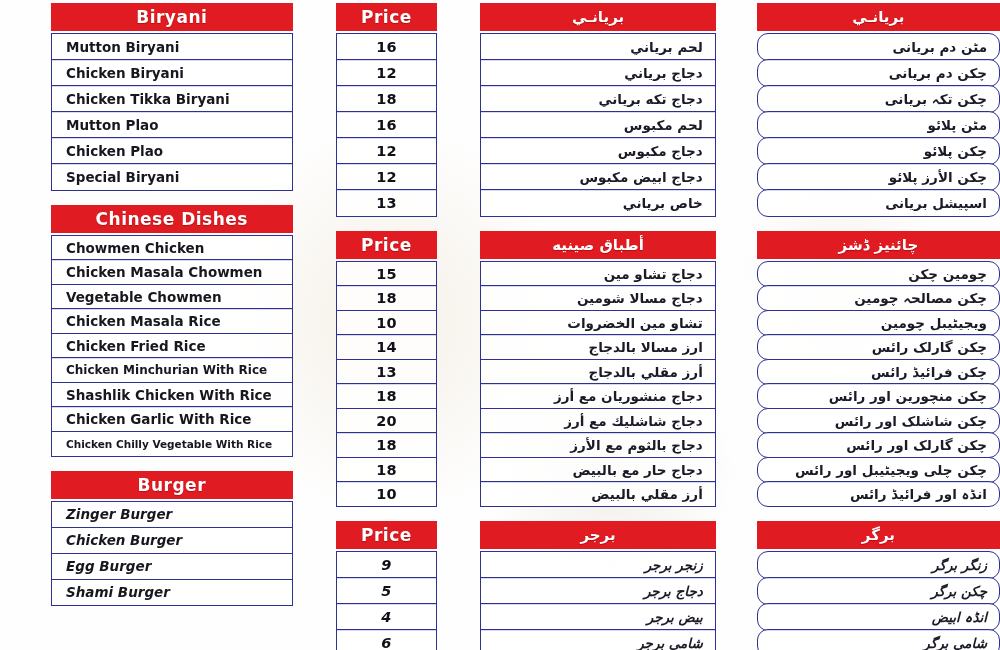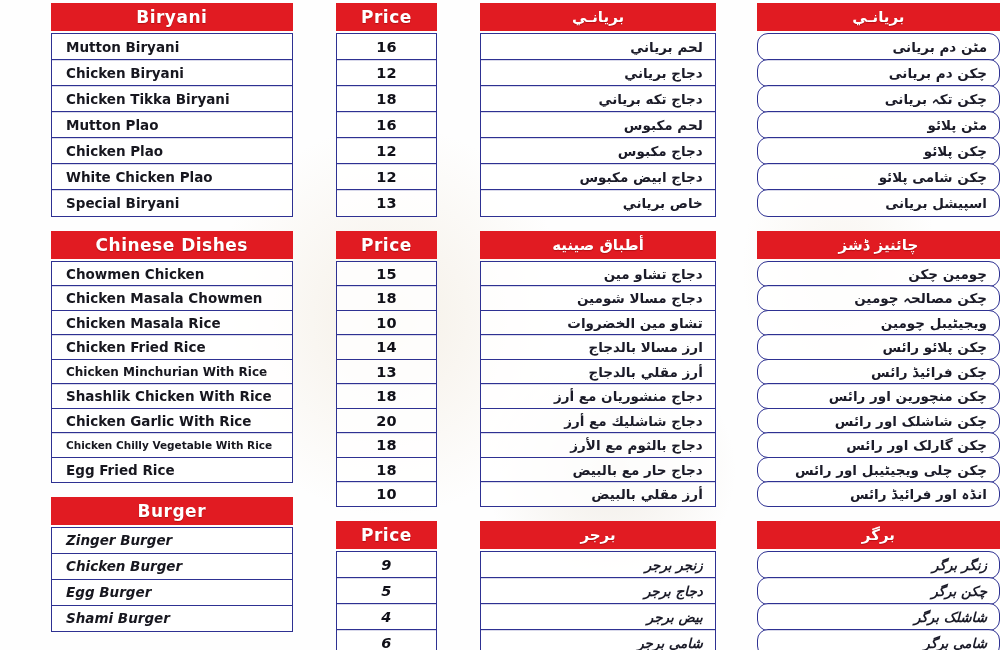--- a/index.html
+++ b/index.html
@@ -110,32 +110,31 @@
   <div class="watermark wm3"></div>
 
   <div class="menu">
     <div class="col col-en" id="col-en">
         <div class="section-header en">Biryani</div>
         <div class="row en s0 first">Mutton Biryani</div>
         <div class="row en s0">Chicken Biryani</div>
         <div class="row en s0">Chicken Tikka Biryani</div>
         <div class="row en s0">Mutton Plao</div>
         <div class="row en s0">Chicken Plao</div>
-        <div class="row en s0">White Chicken Plao</div>
         <div class="row en s0">Special Biryani</div>
         <div class="section-header en">Chinese Dishes</div>
         <div class="row en s1 first">Chowmen Chicken</div>
         <div class="row en s1">Chicken Masala Chowmen</div>
+        <div class="row en s1">Vegetable Chowmen</div>
         <div class="row en s1">Chicken Masala Rice</div>
         <div class="row en s1">Chicken Fried Rice</div>
         <div class="row en s1 tight">Chicken Minchurian With Rice</div>
         <div class="row en s1">Shashlik Chicken With Rice</div>
         <div class="row en s1">Chicken Garlic With Rice</div>
         <div class="row en s1 xtight">Chicken Chilly Vegetable With Rice</div>
-        <div class="row en s1">Egg Fried Rice</div>
         <div class="section-header en">Burger</div>
         <div class="row en s2 first">Zinger Burger</div>
         <div class="row en s2">Chicken Burger</div>
         <div class="row en s2">Egg Burger</div>
         <div class="row en s2">Shami Burger</div>
       </div>
     <div class="col col-price" id="col-price">
         <div class="section-header price">Price</div>
         <div class="row price s0 first">16</div>
         <div class="row price s0">12</div>
@@ -187,33 +186,33 @@
         <div class="row ar s2">بيض برجر</div>
         <div class="row ar s2">شامي برجر</div>
       </div>
     <div class="col col-ur" id="col-ur">
         <div class="section-header ur">بريانـي</div>
         <div class="row ur s0 first">مٹن دم بریانی</div>
         <div class="row ur s0">چکن دم بریانی</div>
         <div class="row ur s0">چکن تکہ بریانی</div>
         <div class="row ur s0">مٹن پلائو</div>
         <div class="row ur s0">چکن پلائو</div>
-        <div class="row ur s0">چکن شامی پلائو</div>
+        <div class="row ur s0">چکن الأرز پلائو</div>
         <div class="row ur s0">اسپیشل بریانی</div>
         <div class="section-header ur">چائنیز ڈشز</div>
         <div class="row ur s1 first">چومین چکن</div>
         <div class="row ur s1">چکن مصالحہ چومین</div>
         <div class="row ur s1">ویجیٹیبل چومین</div>
-        <div class="row ur s1">چکن پلائو رائس</div>
+        <div class="row ur s1">چکن گارلک رائس</div>
         <div class="row ur s1">چکن فرائیڈ رائس</div>
         <div class="row ur s1">چکن منچورین اور رائس</div>
         <div class="row ur s1">چکن شاشلک اور رائس</div>
         <div class="row ur s1">چکن گارلک اور رائس</div>
         <div class="row ur s1">چکن چلی ویجیٹیبل اور رائس</div>
         <div class="row ur s1">انڈہ اور فرائیڈ رائس</div>
         <div class="section-header ur">برگر</div>
         <div class="row ur s2 first">زنگر برگر</div>
         <div class="row ur s2">چکن برگر</div>
-        <div class="row ur s2">شاشلک برگر</div>
+        <div class="row ur s2">انڈہ ابيض</div>
         <div class="row ur s2">شامی برگر</div>
       </div>
   </div>
 </div>
 
 </body></html>

